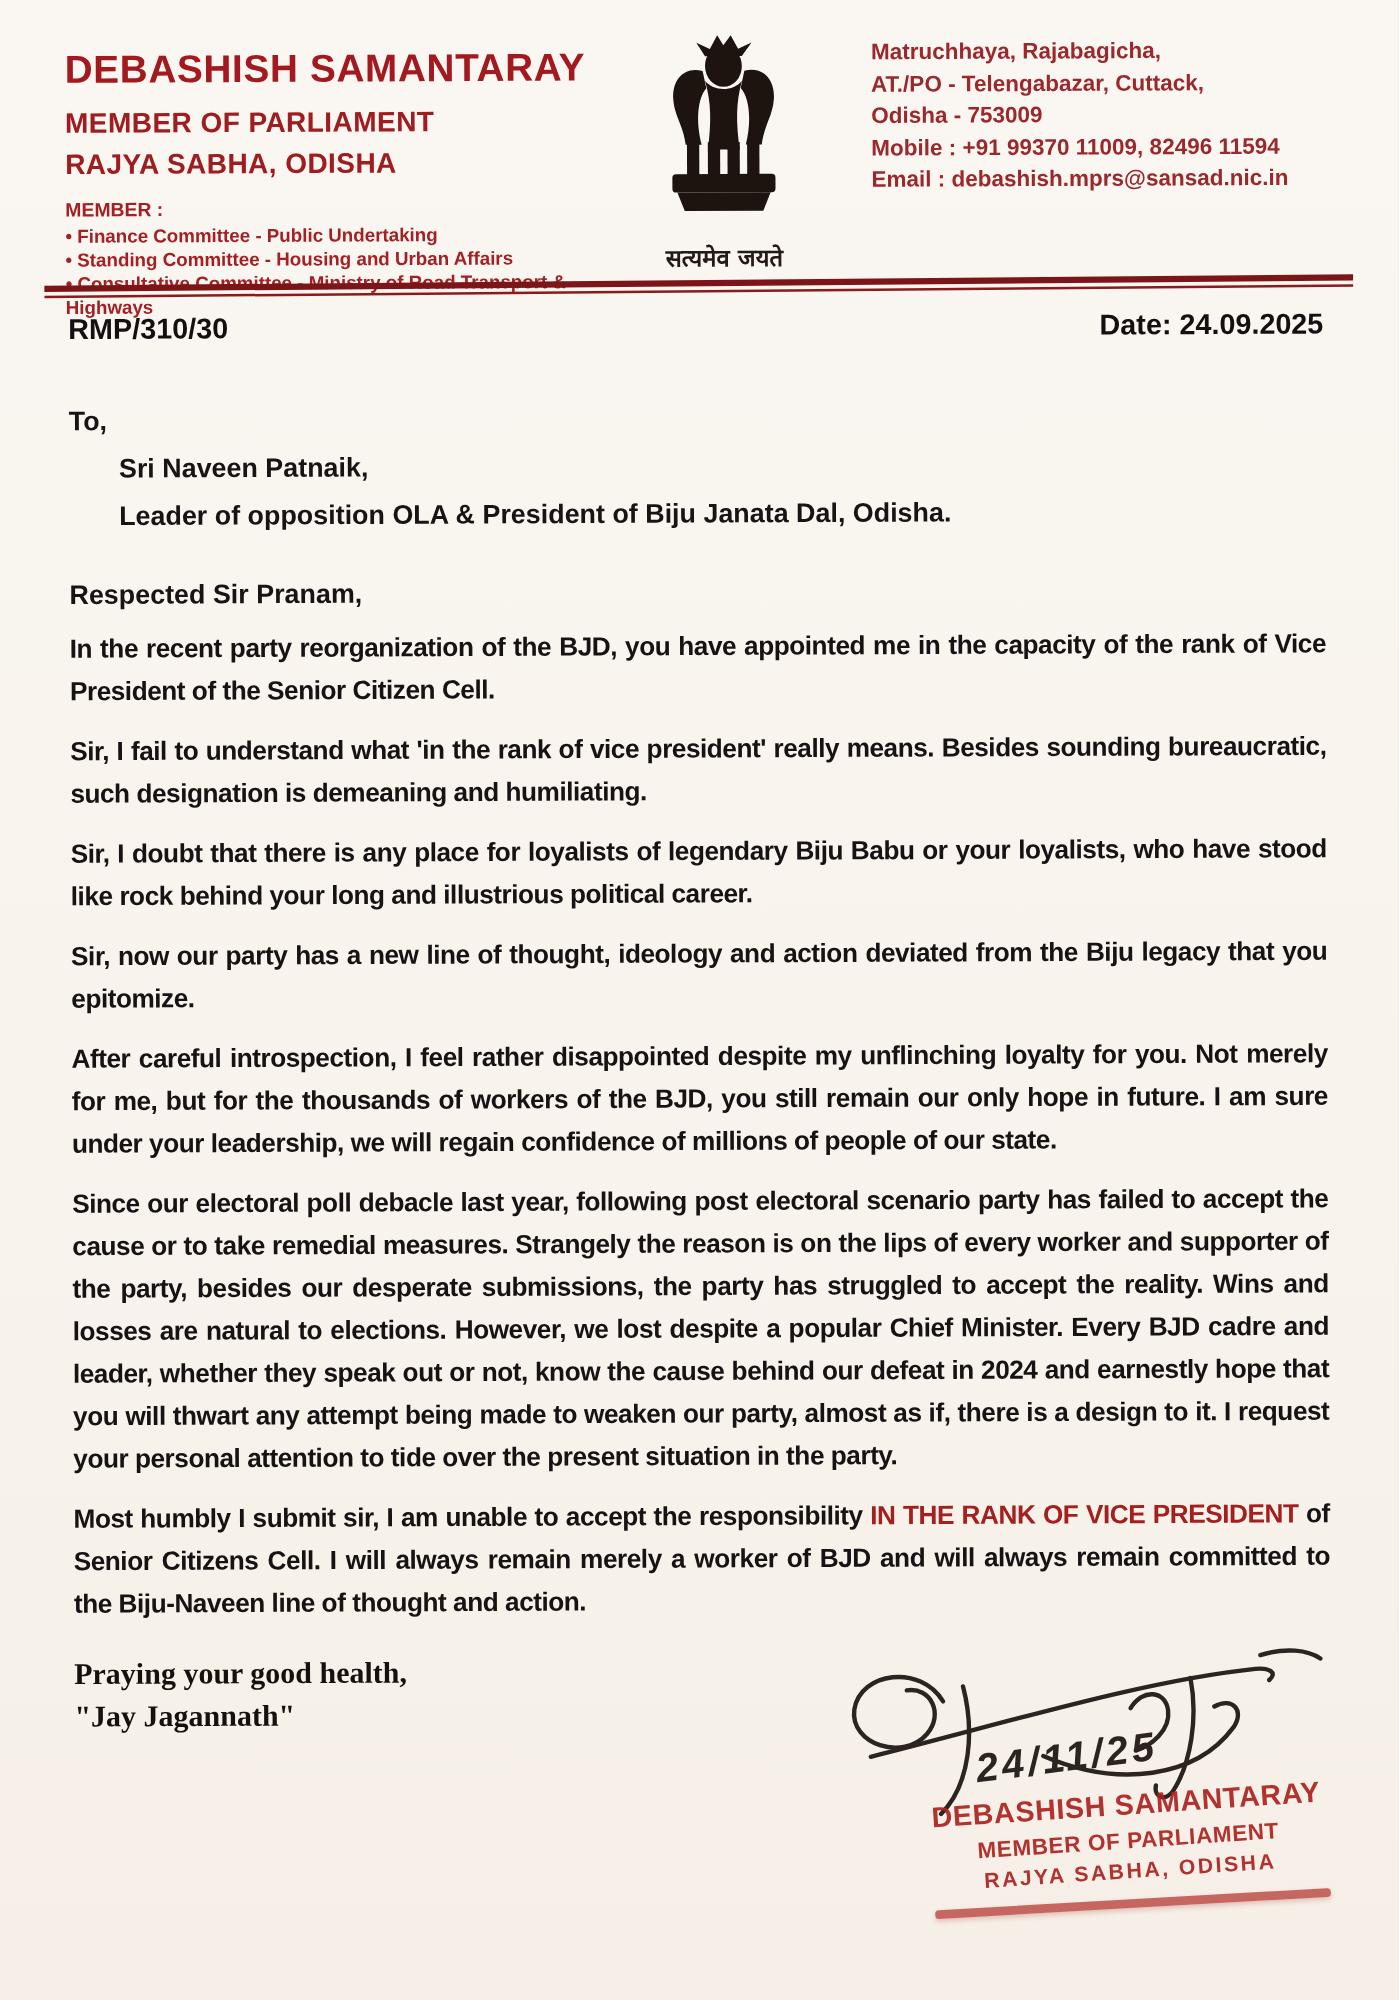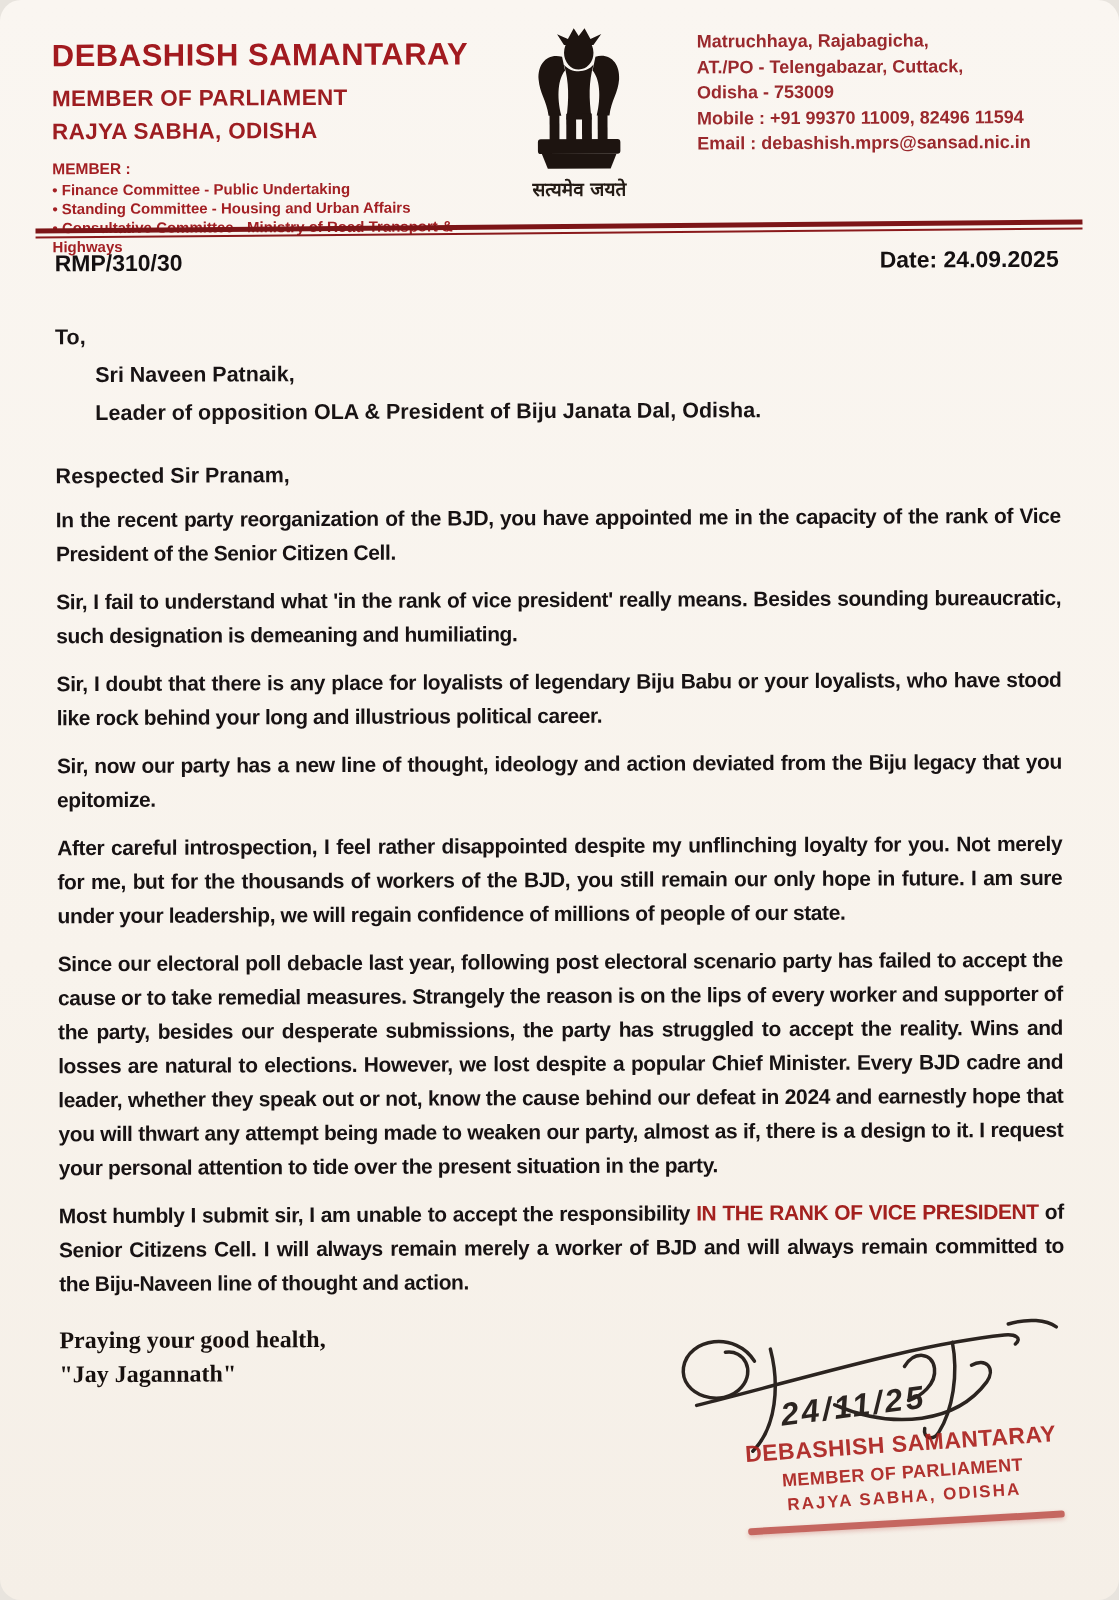--- a/index.html
+++ b/index.html
@@ -4,37 +4,36 @@
 <style>
   html,body{margin:0;padding:0;background:#e8e4de;}
   .page{
     position:relative;
     width:1119px;height:1600px;
     margin:0 auto;
     background:linear-gradient(180deg,#faf6f1 0%,#f8f3ec 60%,#f5efe7 100%);
     overflow:hidden;
     font-family:"Liberation Sans",sans-serif;
     color:#181314;
-    border-radius:21px;
   }
   .tilt{position:absolute;inset:0;transform:rotate(-0.25deg);}
 
   
   .lh-left{position:absolute;left:55px;top:36px;width:430px;}
   .lh-name{font-size:31px;font-weight:800;color:#a21a1f;letter-spacing:.5px;}
   .lh-title{font-size:22.5px;font-weight:700;color:#9d1d21;margin-top:7px;letter-spacing:.3px;}
   .lh-title.first{margin-top:12px;}
   .lh-member-label{font-size:15.5px;font-weight:700;color:#a32024;margin-top:15px;}
   .lh-memberships{margin-top:2px;}
   .lh-memberships .m{font-size:15px;font-weight:700;color:#a32024;line-height:19px;}
   .lh-memberships .m::before{content:"• ";}
 
   .lh-emblem{position:absolute;left:492px;top:26px;width:180px;text-align:center;}
   .lh-emblem svg{display:block;margin:0 auto;}
-  .motto{font-size:19px;font-weight:700;color:#241b15;margin-top:0;font-family:"DejaVu Sans",sans-serif;}
+  .motto{font-size:19px;font-weight:700;color:#241b15;margin-top:17px;font-family:"DejaVu Sans",sans-serif;}
 
   .lh-right{position:absolute;left:700px;top:30px;width:380px;
     font-size:18px;font-weight:600;color:#9a292d;line-height:25.5px;}
 
   .rule{position:absolute;top:224px;left:38px;right:34px;height:3px;
     border-top:5px solid #7c1517;border-bottom:2px solid #8a1a1c;transform:rotate(-0.25deg);}
 
   
   .refrow{position:absolute;top:248px;left:57px;right:58px;
     display:flex;justify-content:space-between;

